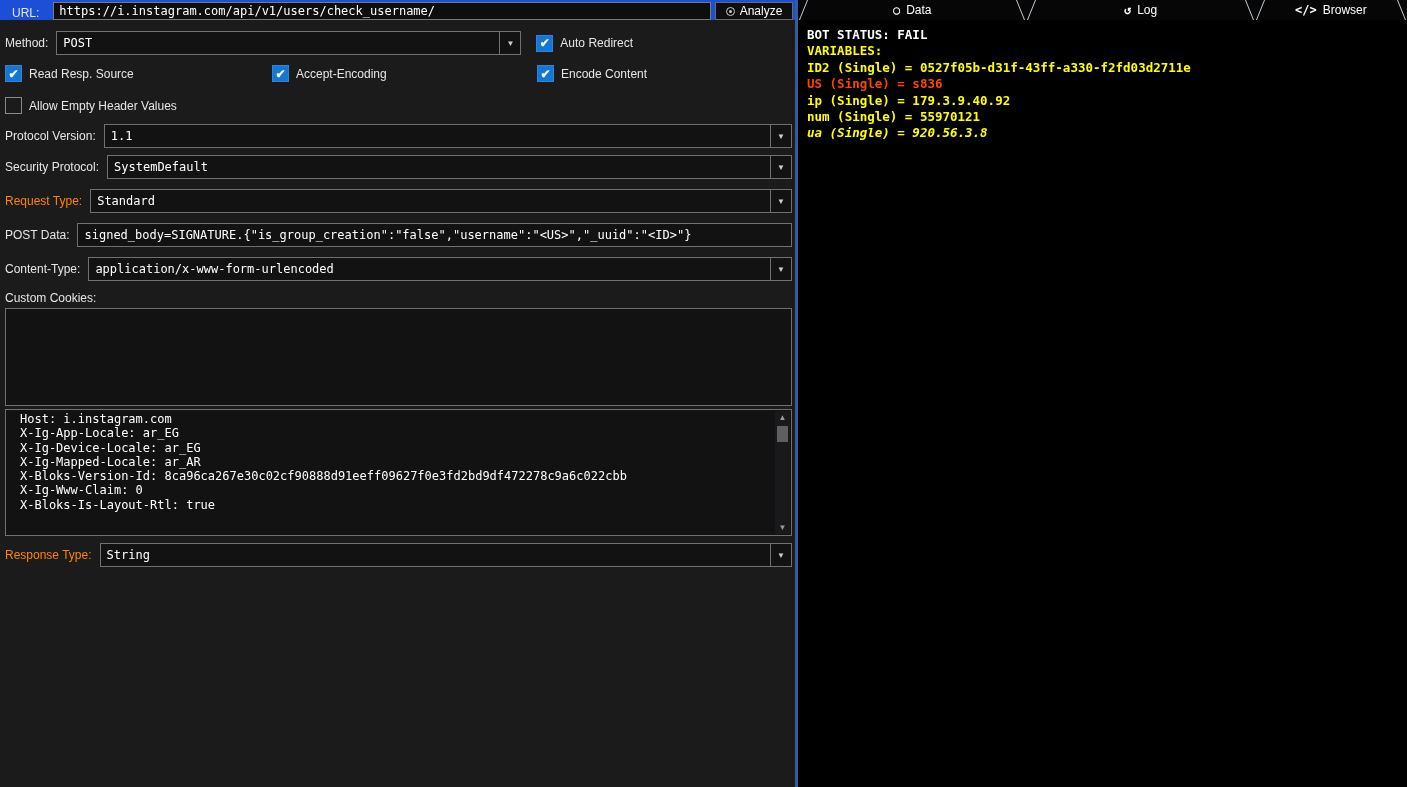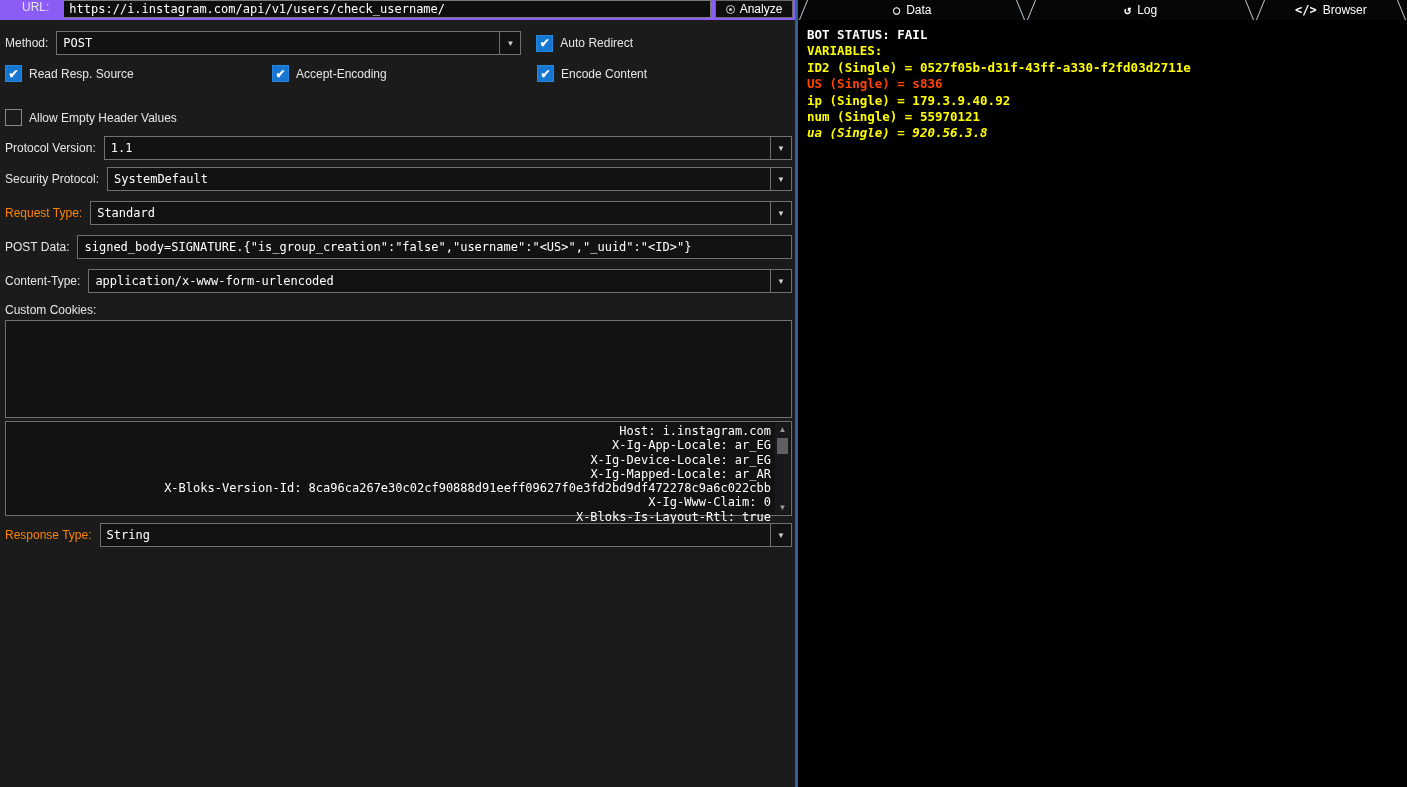--- a/index.html
+++ b/index.html
@@ -8,21 +8,21 @@
     width:1407px; height:787px; display:flex; overflow:hidden;
     font-family:"Liberation Sans",sans-serif; font-size:12px; color:#e8e8e8;
     background:#000;
   }
   .mono { font-family:"DejaVu Sans Mono",monospace; font-size:12px; white-space:nowrap; }
 
   
   .left-col { flex:0 0 795px; width:795px; background:#1b1b1c; display:flex; flex-direction:column; }
   .splitter { flex:0 0 3px; width:3px; background:#2d6097; }
 
-  .topbar-left { flex:0 0 20px; height:20px; background:#8b5cf6; display:flex; align-items:flex-start; padding-left:22px; }
+  .topbar-left { flex:0 0 20px; height:20px; background:#1d4ed8; display:flex; align-items:flex-end; padding-left:12px; }
   .url-input { flex:1; height:18px; margin:0 4px 0 6px; background:#0e0e0f; border:1px solid #7a7a7a;
                display:flex; align-items:center; padding:0 5px; color:#fff; overflow:hidden; }
   .analyze-btn { flex:0 0 78px; height:18px; margin-right:2px; border:1px solid #6a6a6a; background:#0e0e0f;
                  display:flex; align-items:center; justify-content:center; gap:5px; color:#fff; cursor:pointer; }
   .analyze-icon { width:9px; height:9px; border:1px solid #ccc; border-radius:50%; position:relative; }
   .analyze-icon::after { content:''; position:absolute; inset:2px; background:#ccc; border-radius:50%; }
 
   .form { flex:1; padding:0 3px 0 5px; display:flex; flex-direction:column; overflow:hidden; }
   .frow { display:flex; align-items:center; }
   .lbl { margin-right:8px; white-space:nowrap; color:#e6e6e6; }
@@ -39,32 +39,32 @@
   .cb.checked { background:#1577d1; border-color:#2a86dd; }
   .cb.checked::after { content:'✔'; color:#fff; font-size:12px; font-weight:bold; position:absolute; inset:0;
                        display:flex; align-items:center; justify-content:center; }
 
   .row-method { margin-top:11px; }
   .method-dd { width:465px; }
   .auto-redirect { margin-left:15px; }
   .row-cbs { margin-top:10px; }
   .row-cbs .cbgroup:nth-child(1) { width:267px; }
   .row-cbs .cbgroup:nth-child(2) { width:265px; }
-  .row-allow { margin-top:27px; }
+  .row-allow { margin-top:15px; }
   .row-proto { margin-top:10px; }
   .row-sec  { margin-top:7px; }
   .row-req  { margin-top:10px; }
   .row-post { margin-top:10px; }
   .row-ct   { margin-top:10px; }
   .row-resp { margin-top:7px; }
   .section-label { margin-top:10px; }
 
   .bigbox { margin-top:3px; background:#121213; border:1px solid #707070; position:relative; }
   .cookies-box { height:98px; }
-  .headers-box { height:95px; padding:2px 20px 2px 14px;text-align:right; }
+  .headers-box { height:127px; padding:2px 20px 2px 14px; }
   .pre { white-space:pre; line-height:14.3px; font-size:12px; color:#fff;
          font-family:"DejaVu Sans Mono",monospace; overflow:hidden; }
   .vscroll { position:absolute; top:1px; right:1px; bottom:1px; width:15px; background:#19191b;
              display:flex; flex-direction:column; align-items:center; }
   .sarrow { width:100%; height:13px; flex:0 0 13px; display:flex; align-items:center; justify-content:center;
             color:#9a9a9a; font-size:8px; cursor:pointer; }
   .sthumb { width:11px; height:16px; flex:0 0 16px; background:#5f5f61; margin-top:2px; cursor:grab; }
   .sarrow.down { margin-top:auto; }
 
   

